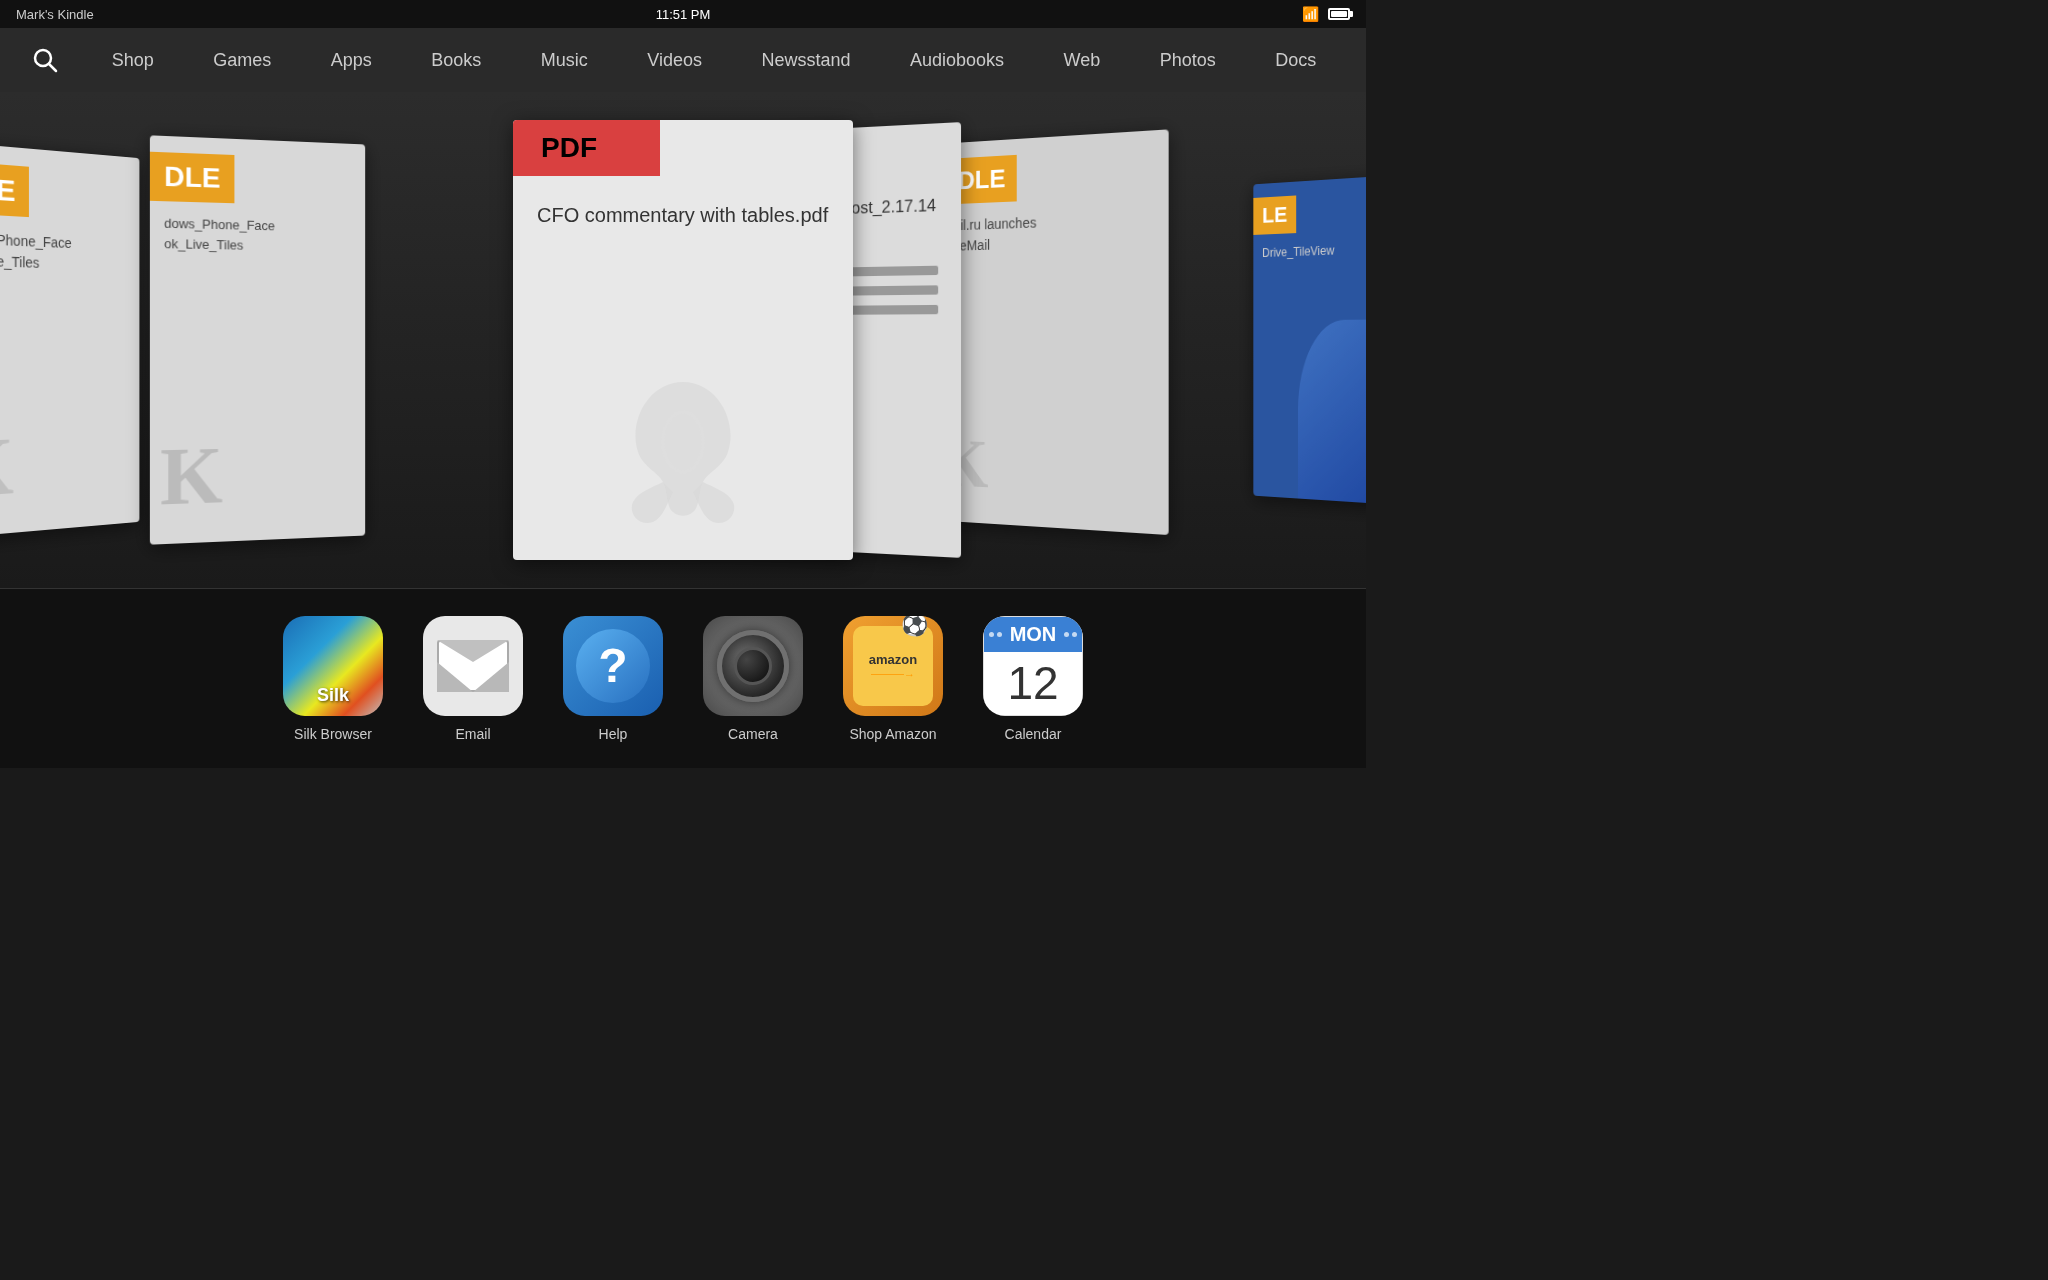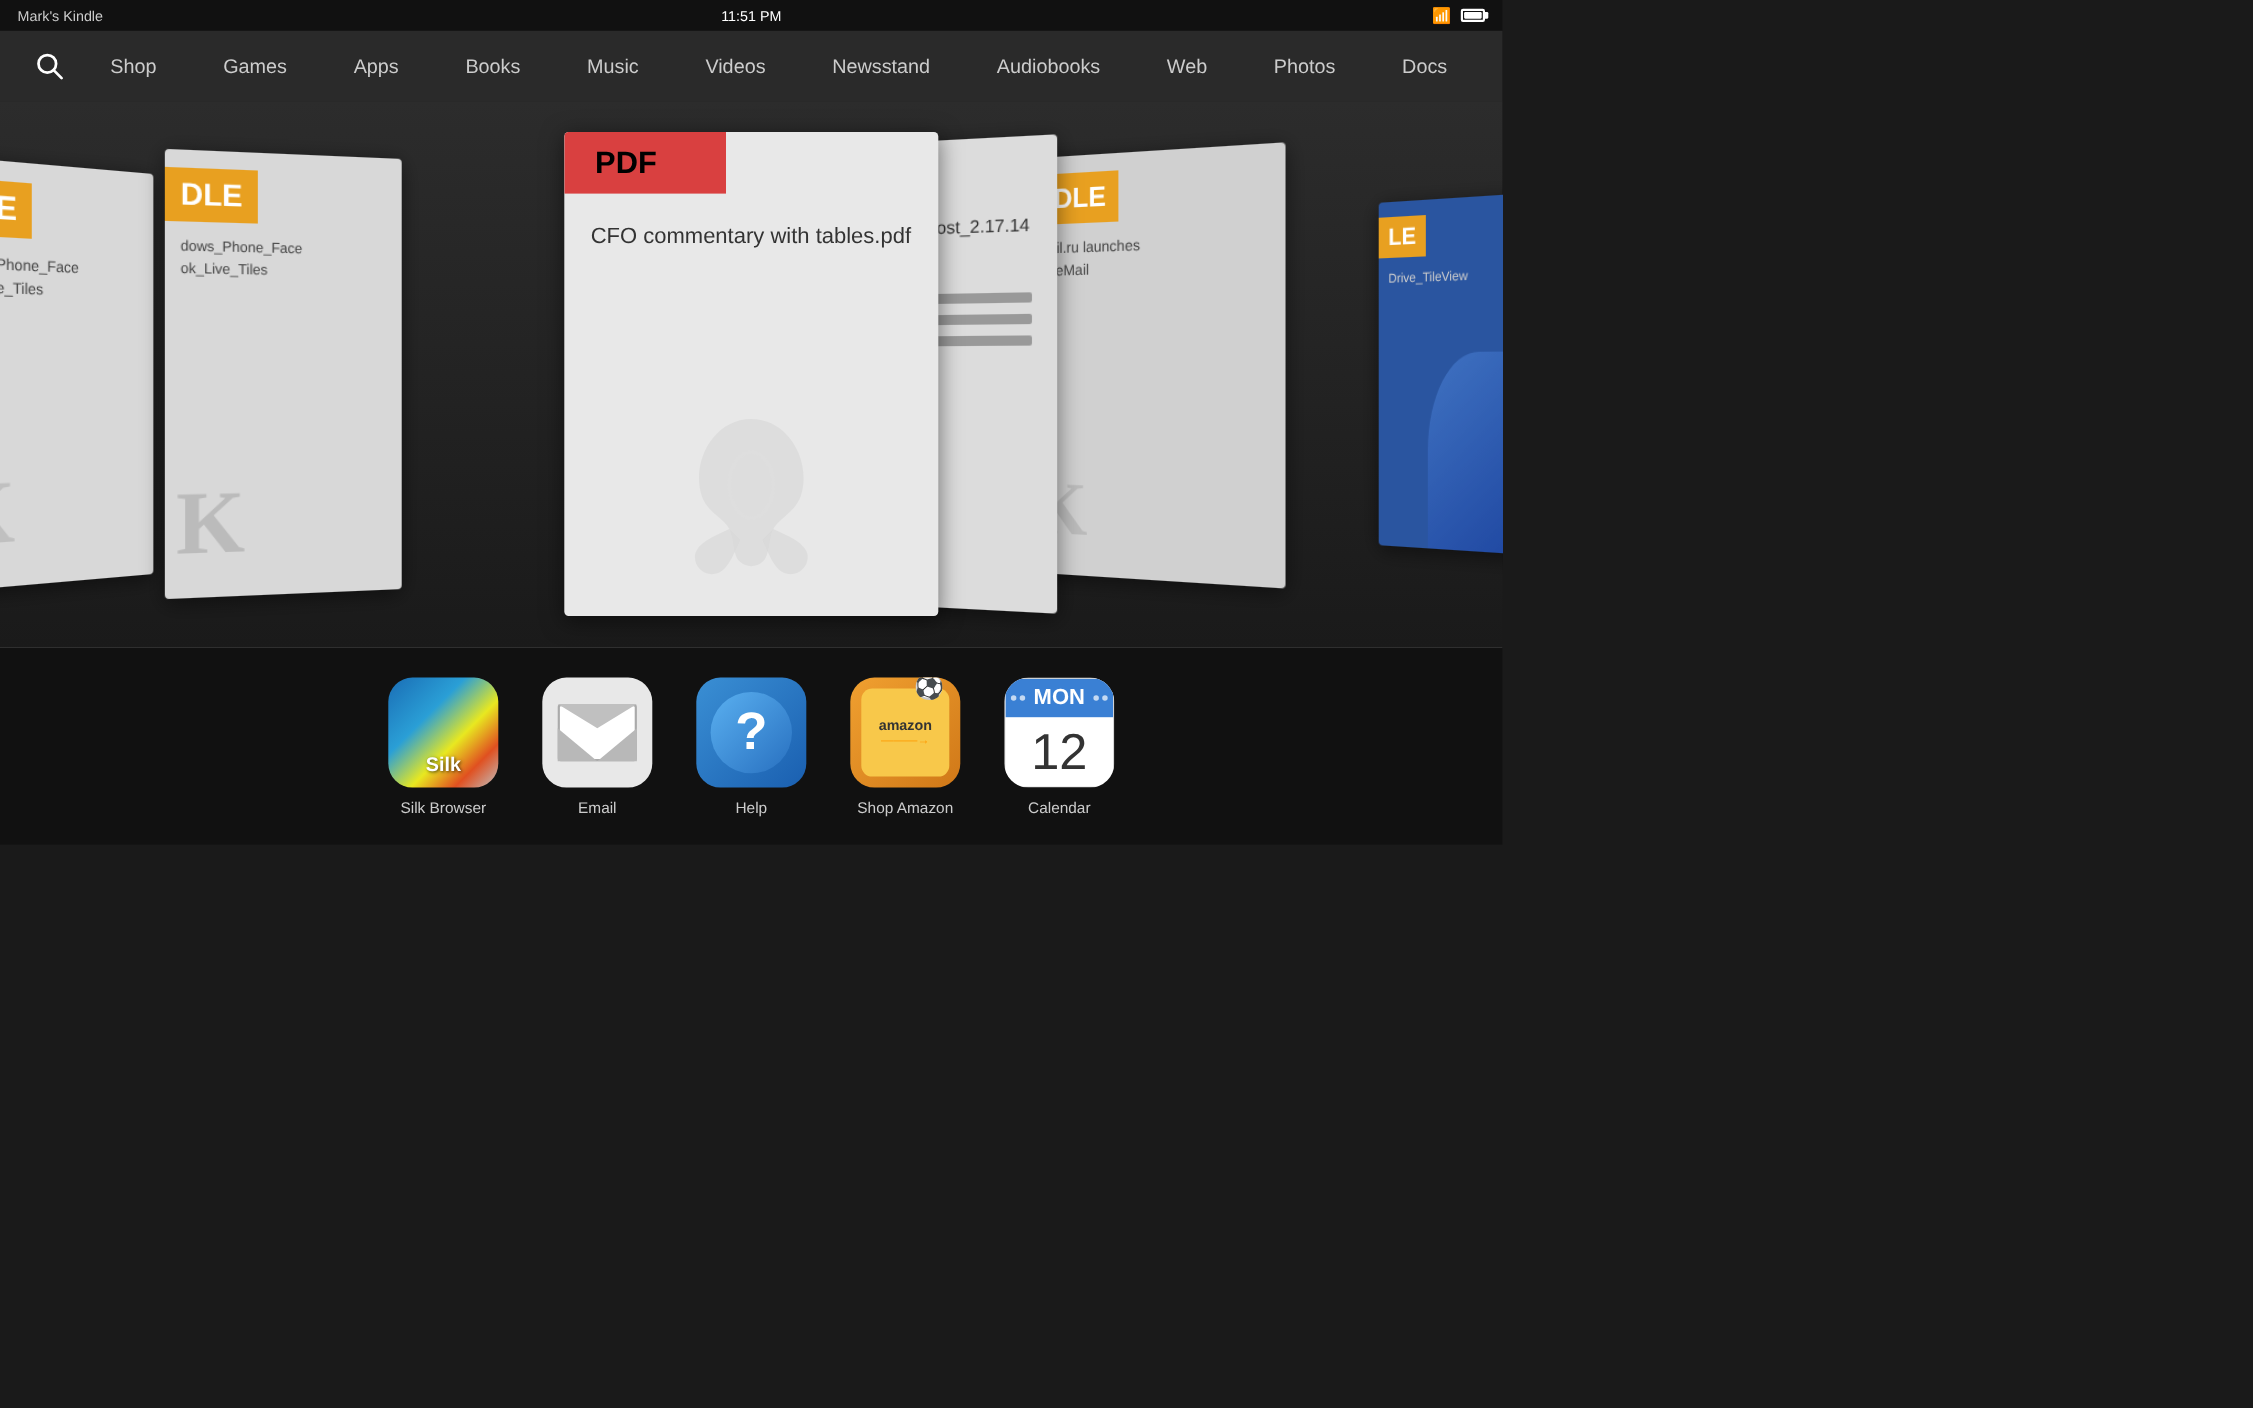--- a/index.html
+++ b/index.html
@@ -57,21 +57,21 @@
       border-radius: 1px;
     }
 
     
     .nav-bar {
       background: #2a2a2a;
       height: 64px;
       display: flex;
       align-items: center;
       padding: 0 20px;
-      gap: 0;
+      gap: 12px;
     }
     .nav-search {
       display: flex;
       align-items: center;
       justify-content: center;
       width: 50px;
       height: 50px;
       cursor: pointer;
       color: #fff;
       font-size: 22px;
@@ -350,20 +350,28 @@
   </div>
 
   <div class="dock-item">
     <div class="dock-icon" style="background:linear-gradient(135deg,#3a8fd4,#1a5fb0);border-radius:22px;display:flex;align-items:center;justify-content:center;">
       <div style="width:74px;height:74px;border-radius:50%;background:linear-gradient(135deg,#5ab0f0,#2870c0);display:flex;align-items:center;justify-content:center;color:#fff;font-size:48px;font-weight:bold;">?</div>
     </div>
     <span class="dock-label">Help</span>
   </div>
 
 
+  <div class="dock-item">
+    <div class="dock-icon" style="background:radial-gradient(circle,#909090,#484848);border-radius:22px;display:flex;align-items:center;justify-content:center;">
+      <div style="width:72px;height:72px;border-radius:50%;background:radial-gradient(circle at 35% 35%,#6a6a6a,#1a1a1a);border:5px solid #707070;box-shadow:0 0 12px rgba(0,0,0,0.6),inset 0 0 18px rgba(0,0,0,0.4);display:flex;align-items:center;justify-content:center;">
+        <div style="width:38px;height:38px;border-radius:50%;background:radial-gradient(circle at 30% 30%,#444,#0a0a0a);border:3px solid #555;"></div>
+      </div>
+    </div>
+    <span class="dock-label">Camera</span>
+  </div>
 
   <div class="dock-item">
     <div class="dock-icon" style="background:linear-gradient(135deg,#f0a030,#d07818);border-radius:22px;display:flex;align-items:center;justify-content:center;">
       <div style="width:80px;height:80px;background:#f8c84a;border-radius:10px;display:flex;align-items:center;justify-content:center;flex-direction:column;position:relative;">
 
         <div style="position:absolute;top:-14px;right:4px;font-size:22px;">⚽</div>
         <div style="font-size:13px;font-weight:bold;color:#333;">amazon</div>
 
         <div style="font-size:11px;color:#f90;">———→</div>
       </div>

